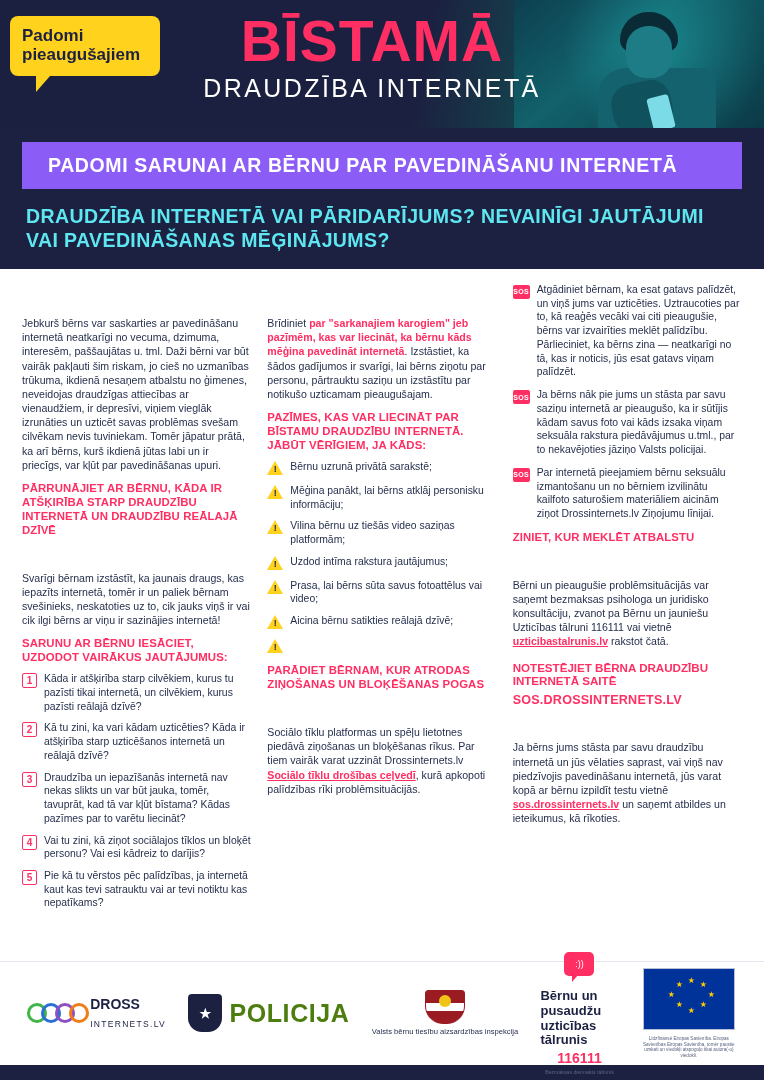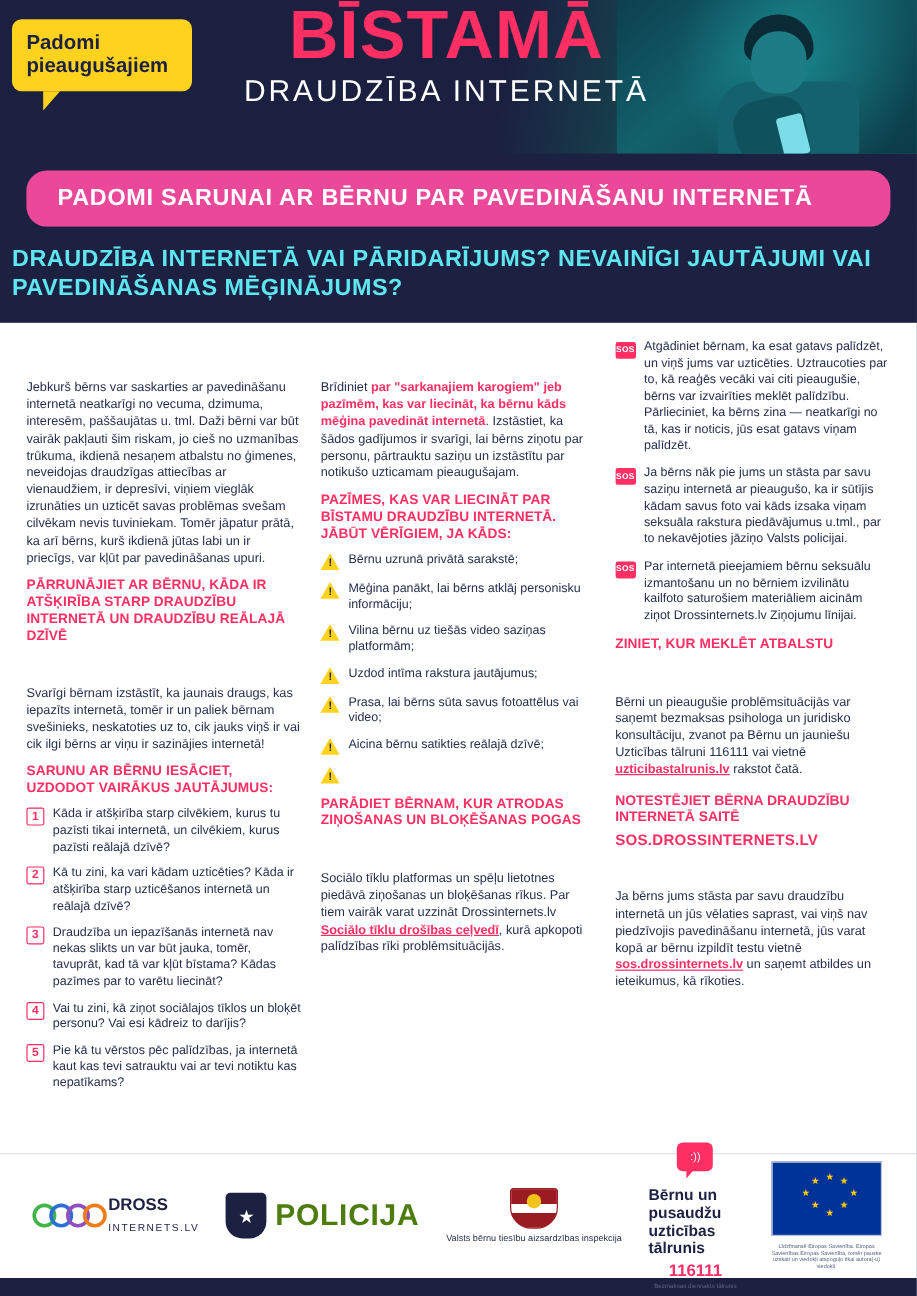--- a/index.html
+++ b/index.html
@@ -78,21 +78,21 @@
     content: "";
     position: absolute;
     left: 26px; bottom: -16px;
     border-width: 16px 14px 0 0;
     border-style: solid;
     border-color: #ffd21e transparent transparent transparent;
   }
 
   .title-block {
     position: absolute;
-    left: 172px; top: 2px;
+    left: 172px; top: 14px;
     width: 400px;
     text-align: center;
     z-index: 4;
   }
   .title-main {
     font-size: 57px;
     line-height: .95;
     font-weight: bold;
     letter-spacing: 1px;
     color: #ff2e63;
@@ -100,41 +100,40 @@
   .title-sub {
     margin-top: 6px;
     font-size: 25px;
     letter-spacing: 2.4px;
     color: #ffffff;
     font-weight: normal;
   }
 
   
   .pink-band {
-    background: #ec4899;
+    background: #8b5cf6;
     color: #ffffff;
     padding: 12px 26px 12px 26px;
     font-weight: bold;
     font-size: 19.5px;
     line-height: 1.2;
     letter-spacing: .6px;
     margin: 0 22px;
     width: calc(100% - 44px);
-    border-radius: 17px;
   }
   .band-wrap { background:#1c2142; padding-top: 14px; }
 
   .lead {
     background: #1c2142;
     color: #5ee7f0;
     font-weight: bold;
     font-size: 19.5px;
     line-height: 1.22;
     letter-spacing: .4px;
-    padding: 16px 26px 16px 10px;
+    padding: 16px 26px 16px 26px;
   }
 
   
   .body-area {
     background: #ffffff;
     padding: 14px 22px 0 22px;
     display: flex;
     gap: 16px;
     height: 692px;
   }

